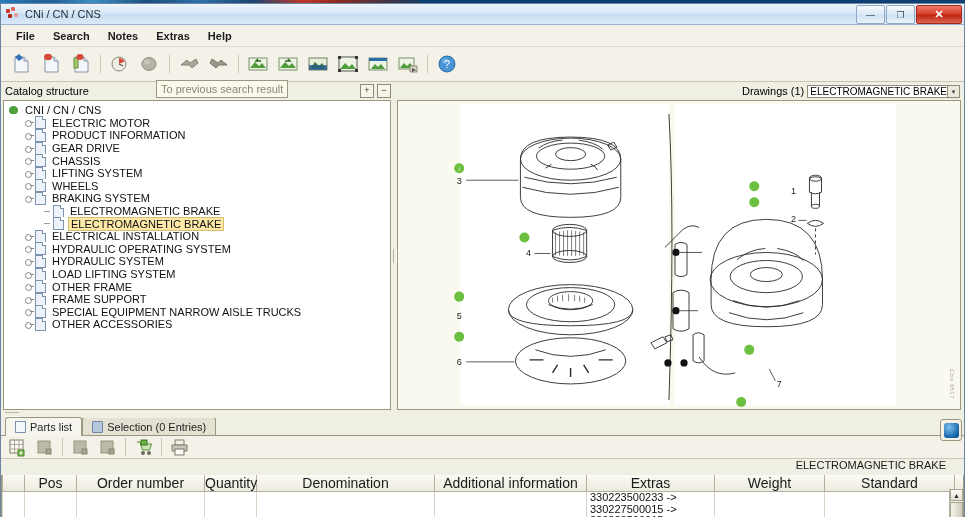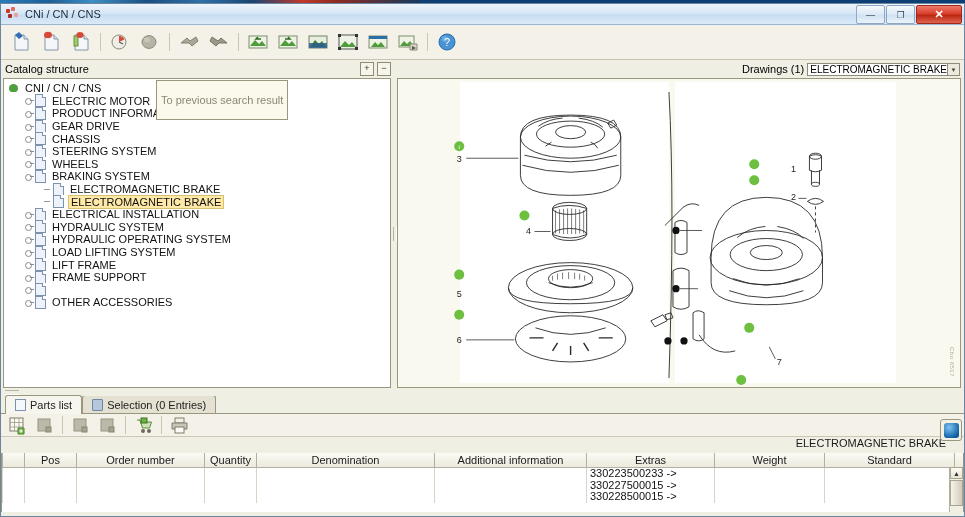--- a/index.html
+++ b/index.html
@@ -54,21 +54,21 @@
   #menubar .mi{padding:2px 9px;font-size:11px;font-weight:bold;color:#1c1c1c;}
   
   #toolbar{height:35px;background:#f4f2e8;border-bottom:1px solid #c9c4b2;
     display:flex;align-items:center;padding-left:5px;box-sizing:border-box;position:relative;}
   .tb{width:24px;height:24px;margin:0 3px;position:relative;display:inline-block;}
   .tsep{width:1px;height:18px;background:#cbc6b4;margin:0 4px;}
   
   #tooltip{
     position:absolute;left:155px;top:76px;
     background:#fbf9ec;border:1px solid #9a9680;
-    font-size:11px;color:#8b8776;padding:13px 4px;z-index:40;
+    font-size:11px;color:#8b8776;padding:2px 4px;z-index:40;
     white-space:nowrap;
   }
   
   #panelheads{height:18px;display:flex;background:#f0efe4;font-size:11px;}
   #ph-left{width:390px;display:flex;align-items:center;padding-left:4px;box-sizing:border-box;position:relative;}
   #ph-right{flex:1;display:flex;align-items:center;justify-content:flex-end;padding-right:4px;box-sizing:border-box;}
   .sqbtn{width:12px;height:12px;border:1px solid #8f8b78;background:#f7f5ea;
     font-size:9px;line-height:10px;text-align:center;color:#333;margin-left:3px;}
   .combo{
     border:1px solid #8f8b78;background:#fff;height:13px;
@@ -125,21 +125,21 @@
   #ptoolbar{height:23px;background:#f4f2e8;display:flex;align-items:center;
     padding-left:3px;box-sizing:border-box;border-bottom:1px solid #cdc8b6;}
   .ptb{width:19px;height:19px;margin:0 4px;position:relative;}
   
   #tablewrap{position:relative;background:#fff;height:59px;overflow:hidden;
     border-left:1px solid #9a9680;border-right:1px solid #9a9680;box-sizing:border-box;}
   table.pl{border-collapse:collapse;width:100%;table-layout:fixed;font-size:11px;}
   table.pl th{
     background:linear-gradient(180deg,#fbfaf4 0%,#eceadd 100%);
     border:1px solid #b4b0a0;border-top:none;
-    font-weight:normal;font-size:11px;color:#1a1a1a;height:14px;padding:0;
+    font-weight:normal;font-size:14px;color:#1a1a1a;height:14px;padding:0;
   }
   table.pl td{border-left:1px solid #d8d5c6;border-right:1px solid #d8d5c6;
     vertical-align:top;padding:0 3px;font-size:11px;color:#111;height:14px;}
   .trk{line-height:11.5px;}
   #rightlabel{position:absolute;right:18px;top:0;font-size:11px;color:#1a1a1a;white-space:nowrap;}
   #labelbar{height:16px;background:#f0efe4;position:relative;}
   
   #vscroll{position:absolute;right:0;top:14px;width:13px;bottom:0;background:#f1efe3;
     border-left:1px solid #b4b0a0;}
   #vscroll .up{height:12px;border:1px solid #a9a593;background:linear-gradient(180deg,#fcfbf5,#e6e3d4);
@@ -172,20 +172,27 @@
         <span class="d"></span>
     </div>
     <div id="title-text">CNi / CN / CNS</div>
     <div id="wbtns">
       <div class="wbtn">—</div>
       <div class="wbtn">❐</div>
       <div class="wbtn close">✕</div>
     </div>
   </div>
 
+  <div id="menubar">
+    <div class="mi">File</div>
+    <div class="mi">Search</div>
+    <div class="mi">Notes</div>
+    <div class="mi">Extras</div>
+    <div class="mi">Help</div>
+  </div>
 
   <div id="toolbar">
     <div class="tb">
       <svg width="24" height="24" viewBox="0 0 24 24">
         <path d="M6 5 h9 l4 4 v11 h-13 z" fill="#f4f6fa" stroke="#8595a8" stroke-width="1"></path>
         <path d="M15 5 v4 h4" fill="#dde4ee" stroke="#8595a8" stroke-width="1"></path>
         <path d="M6 5 l4 -3 l4 4 l-4 3 z" fill="#2f6fb5"></path>
       </svg>
     </div>
     <div class="tb">
@@ -348,21 +355,21 @@
             <span class="docico"></span>
             <span class="lbl">CHASSIS</span>
           </div>
           <div class="tnode">
             <span class="ind" style="width: 18px;"></span>
             <span class="thandle">
               <span class="ring"></span>
               <span class="bar"></span>
             </span>
             <span class="docico"></span>
-            <span class="lbl">STEERING SYSTEM</span>
+            <span class="lbl">LIFTING SYSTEM</span>
           </div>
           <div class="tnode">
             <span class="ind" style="width: 18px;"></span>
             <span class="thandle">
               <span class="ring"></span>
               <span class="bar"></span>
             </span>
             <span class="docico"></span>
             <span class="lbl">WHEELS</span>
           </div>
@@ -396,65 +403,66 @@
             <span class="docico"></span>
             <span class="lbl">ELECTRICAL INSTALLATION</span>
           </div>
           <div class="tnode">
             <span class="ind" style="width: 18px;"></span>
             <span class="thandle">
               <span class="ring"></span>
               <span class="bar"></span>
             </span>
             <span class="docico"></span>
+            <span class="lbl">HYDRAULIC OPERATING SYSTEM</span>
+          </div>
+          <div class="tnode">
+            <span class="ind" style="width: 18px;"></span>
+            <span class="thandle">
+              <span class="ring"></span>
+              <span class="bar"></span>
+            </span>
+            <span class="docico"></span>
             <span class="lbl">HYDRAULIC SYSTEM</span>
           </div>
           <div class="tnode">
             <span class="ind" style="width: 18px;"></span>
             <span class="thandle">
               <span class="ring"></span>
               <span class="bar"></span>
             </span>
             <span class="docico"></span>
-            <span class="lbl">HYDRAULIC OPERATING SYSTEM</span>
-          </div>
-          <div class="tnode">
-            <span class="ind" style="width: 18px;"></span>
-            <span class="thandle">
-              <span class="ring"></span>
-              <span class="bar"></span>
-            </span>
-            <span class="docico"></span>
             <span class="lbl">LOAD LIFTING SYSTEM</span>
           </div>
           <div class="tnode">
             <span class="ind" style="width: 18px;"></span>
             <span class="thandle">
               <span class="ring"></span>
               <span class="bar"></span>
             </span>
             <span class="docico"></span>
-            <span class="lbl">LIFT FRAME</span>
+            <span class="lbl">OTHER FRAME</span>
           </div>
           <div class="tnode">
             <span class="ind" style="width: 18px;"></span>
             <span class="thandle">
               <span class="ring"></span>
               <span class="bar"></span>
             </span>
             <span class="docico"></span>
             <span class="lbl">FRAME SUPPORT</span>
           </div>
           <div class="tnode">
             <span class="ind" style="width: 18px;"></span>
             <span class="thandle">
               <span class="ring"></span>
               <span class="bar"></span>
             </span>
             <span class="docico"></span>
+            <span class="lbl">SPECIAL EQUIPMENT NARROW AISLE TRUCKS</span>
           </div>
           <div class="tnode">
             <span class="ind" style="width: 18px;"></span>
             <span class="thandle">
               <span class="ring"></span>
               <span class="bar"></span>
             </span>
             <span class="docico"></span>
             <span class="lbl">OTHER ACCESSORIES</span>
           </div>

